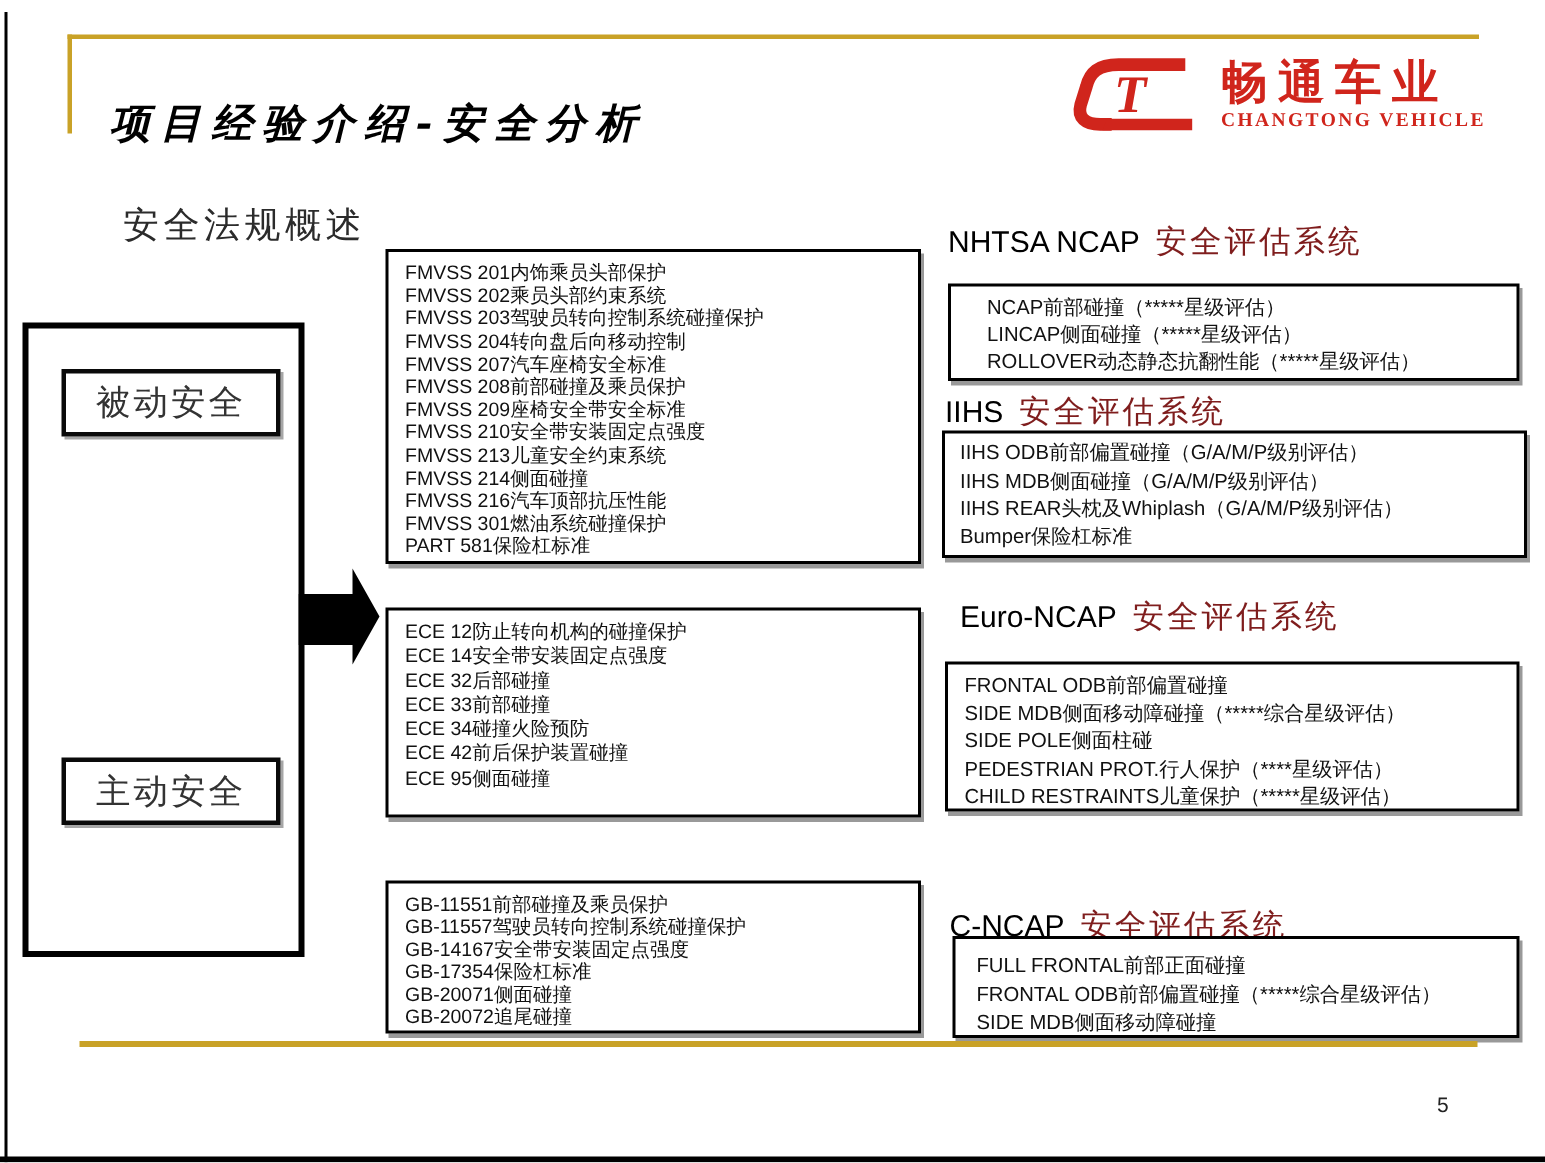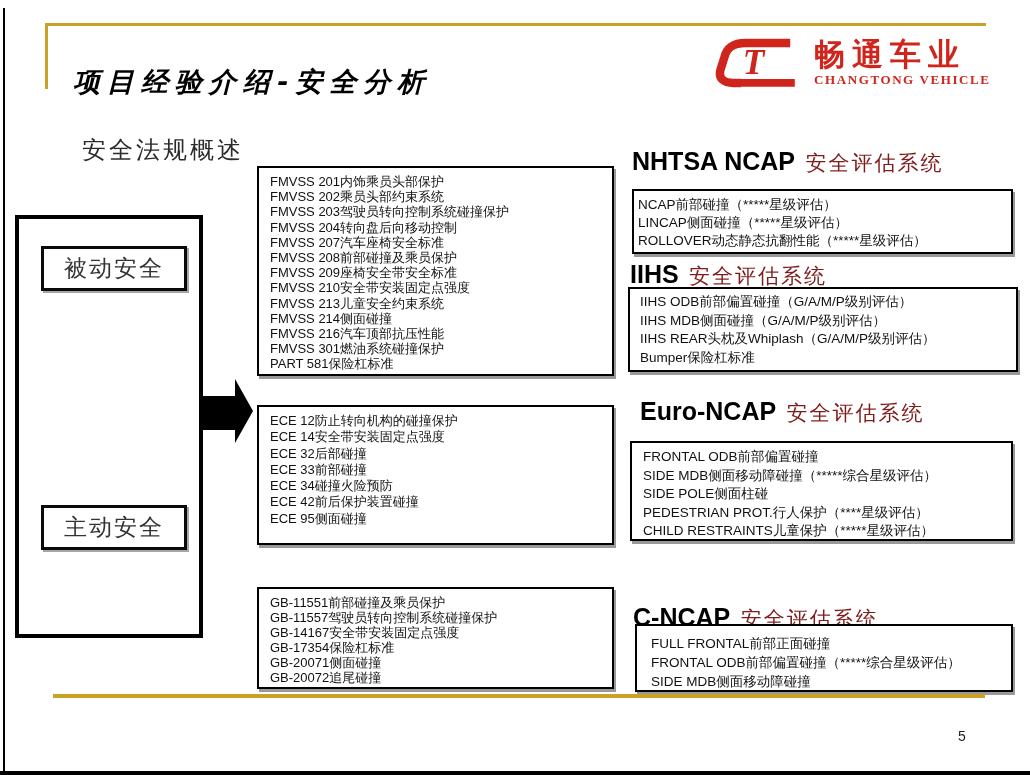--- a/index.html
+++ b/index.html
@@ -49,28 +49,28 @@
     font-size:13px;color:#111;
   }
   .reg-box.fmvss{top:166px;height:210px;}
   .reg-box.fmvss .reg-line{line-height:15.2px;}
   .reg-box.ece{top:405px;height:140px;}
   .reg-box.ece .reg-line{line-height:16.3px;}
   .reg-box.gb{top:587px;height:102px;}
   .reg-box.gb .reg-line{line-height:15.1px;}
   
   .sec-header{position:absolute;white-space:nowrap;}
-  .sec-en{font-size:25px;font-weight:bold;color:#000;text-align:center;}
+  .sec-en{font-size:20px;font-weight:normal;color:#000;text-align:center;}
   .sec-cn{font-family:"Liberation Serif",serif;font-size:21px;font-weight:normal;color:#7f1d1d;margin-left:6px;letter-spacing:2px;}
   .sec-box{
     position:absolute;border:2px solid #000;box-sizing:border-box;background:#fff;
     box-shadow:2px 3px 0 rgba(0,0,0,0.4);font-size:13.5px;color:#111;
   }
   .sec-header.h0{left:632px;top:147px;}
-  .sec-box.b0{left:632px;top:189px;width:381px;height:65px;padding:5px 8px 0 4px;}
+  .sec-box.b0{left:632px;top:189px;width:381px;height:65px;padding:5px 8px 0 24px;}
   .sec-box.b0 .sec-line{line-height:18px;}
   .sec-header.h1{left:630px;top:260px;}
   .sec-box.b1{left:628px;top:287px;width:390px;height:85px;padding:4px 8px 0 10px;}
   .sec-box.b1 .sec-line{line-height:18.5px;}
   .sec-header.h2{left:640px;top:397px;}
   .sec-box.b2{left:630px;top:441px;width:383px;height:100px;padding:5px 8px 0 11px;}
   .sec-box.b2 .sec-line{line-height:18.5px;}
   .sec-header.h3{left:633px;top:583px;margin-top:20px;}
   .sec-box.b3{left:635px;top:624px;width:378px;height:68px;padding:8px 8px 0 14px;}
   .sec-box.b3 .sec-line{line-height:19px;}

